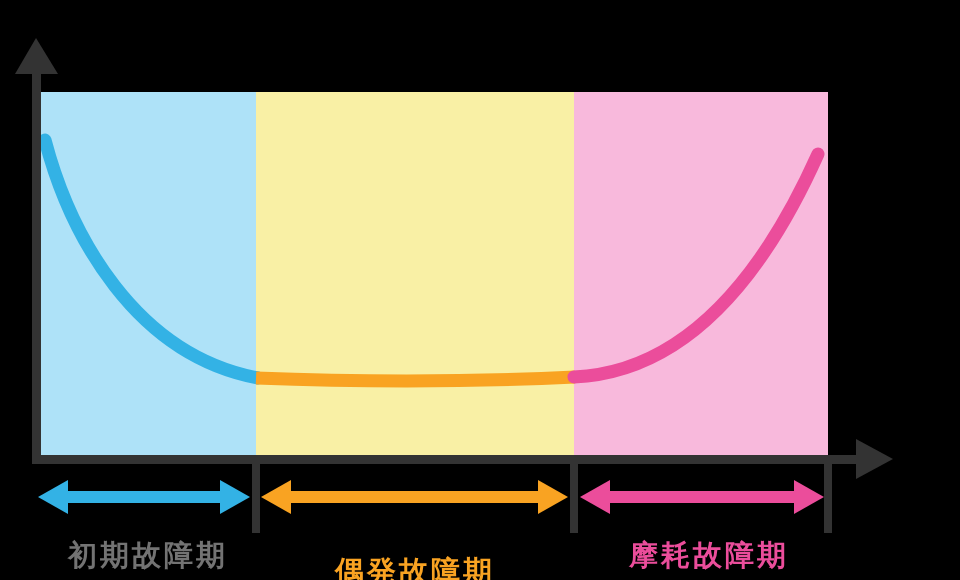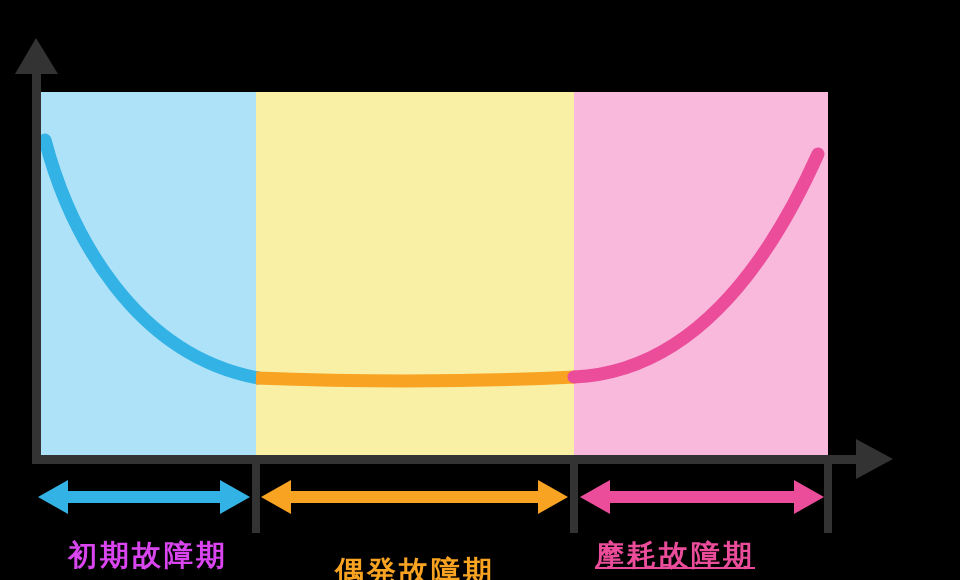--- a/index.html
+++ b/index.html
@@ -26,21 +26,21 @@
     height: 34px;
     text-align: center;
     font-size: 29px;
     font-weight: 800;
     letter-spacing: 3px;
     line-height: 34px;
     white-space: nowrap;
   }
   #label-initial  { left: 40px;  width: 216px; }
   #label-random   { left: 256px; width: 318px; margin-top: 16px; }
-  #label-wearout  { left: 548px; width: 254px; text-decoration: underline; }
+  #label-wearout  { left: 582px; width: 254px; }
 </style>
 </head>
 <body>
 
 <div id="stage" style="background-color: rgb(0, 0, 0);">
 
   <svg id="diagram-svg" width="960" height="580" viewBox="0 0 960 580">
 
     <g>
       <rect x="40" y="92" width="216" height="363" fill="#AEE2F8"></rect>
@@ -77,17 +77,17 @@
         <polygon points="568,497 538,480 538,514" fill="#F9A322"></polygon>
       </g>
       <g>
         <rect x="605" y="491" width="194" height="12" fill="#EB4D9B"></rect>
         <polygon points="580,497 610,480 610,514" fill="#EB4D9B"></polygon>
         <polygon points="824,497 794,480 794,514" fill="#EB4D9B"></polygon>
       </g>
     </g>
   </svg>
 
-  <div id="label-initial" class="phase-label" style="color: #d946ef;">初期故障期</div>
+  <div id="label-initial" class="phase-label" style="color: #737373;">初期故障期</div>
   <div id="label-random" class="phase-label" style="color: rgb(249, 163, 34);">偶発故障期</div>
   <div id="label-wearout" class="phase-label" style="color: rgb(235, 77, 155);">摩耗故障期</div>
 
 </div>
 
 </body></html>

